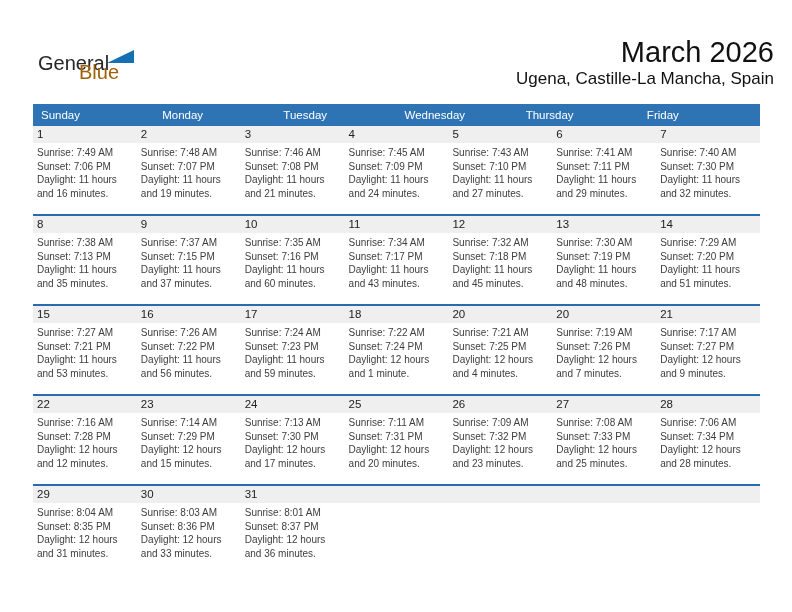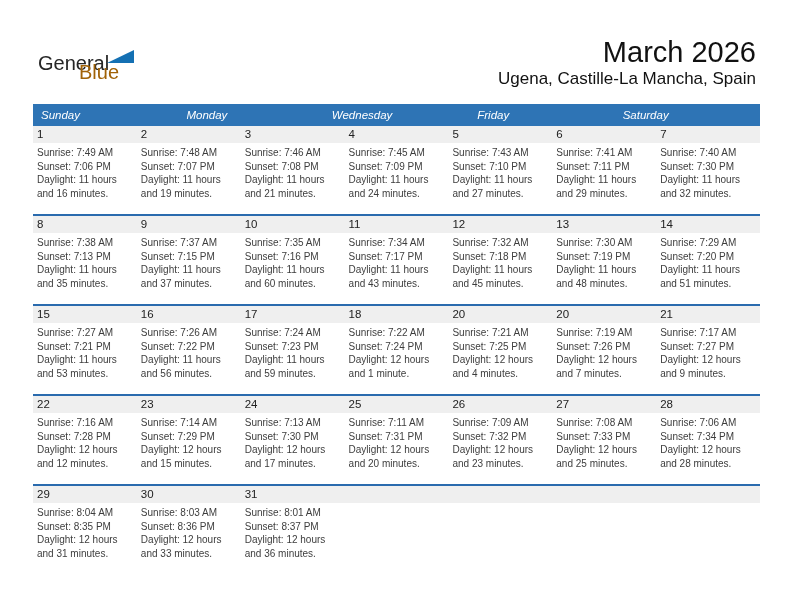--- a/index.html
+++ b/index.html
@@ -14,31 +14,31 @@
   }
 
   
   .logo { position: absolute; left: 38px; top: 44px; width: 150px; height: 42px; }
   .logo-general { position: absolute; left: 0; top: 8px; font-size: 20px; color: #262626; }
   .logo-tri { position: absolute; left: 69px; top: 6px; width: 27px; height: 13px; }
   .logo-tri polygon { fill: #1470B3; }
   .logo-blue { position: absolute; left: 41px; top: 17px; font-size: 20px; color: #a16207; }
 
   
-  .title-block { position: absolute; right: 36px; top: 36px; text-align: right; color: #111111; }
+  .title-block { position: absolute; right: 18px; top: 36px; text-align: right; color: #111111; }
   .month-title { font-size: 29px; line-height: 1.15; }
   .location-subtitle { font-size: 17px; }
 
   
   .calendar { position: absolute; left: 33px; top: 104px; width: 727px; }
   .weekday-row { display: flex; height: 22px; background: #2E74B5; }
   .weekday-cell {
     flex: 1; min-width: 0;
     color: #ffffff; font-size: 11.5px; line-height: 22px;
-    padding-left: 8px; overflow: hidden; white-space: nowrap; font-style: italic;
+    padding-left: 8px; overflow: hidden; white-space: nowrap;
   }
   .week-row { display: flex; height: 90px; border-top: 2px solid #2A6BAE; }
   .week-row:first-child { border-top: none; height: 88px; }
   .day-cell { flex: 1; min-width: 0; }
   .date-band {
     height: 17px; background: #EFEFEF;
     font-size: 11.5px; line-height: 17px; padding-left: 4px; color: #222222;
   }
   .day-details {
     padding: 3px 5px 0 4px;
@@ -61,23 +61,24 @@
 
   <div class="title-block">
     <div class="month-title">March 2026</div>
     <div class="location-subtitle">Ugena, Castille-La Mancha, Spain</div>
   </div>
 
   <div class="calendar">
     <div class="weekday-row" id="weekday-row">
         <div class="weekday-cell">Sunday</div>
         <div class="weekday-cell">Monday</div>
+        <div class="weekday-cell">Tuesday</div>
         <div class="weekday-cell">Wednesday</div>
+        <div class="weekday-cell">Thursday</div>
         <div class="weekday-cell">Friday</div>
-        <div class="weekday-cell">Saturday</div>
       </div>
     <div id="weeks">
         <div class="week-row">
           <div class="day-cell">
             <div class="date-band">1</div>
             <div class="day-details">
               <div>Sunrise: 7:49 AM</div>
               <div>Sunset: 7:06 PM</div>
               <div>Daylight: 11 hours</div>
               <div>and 16 minutes.</div>

